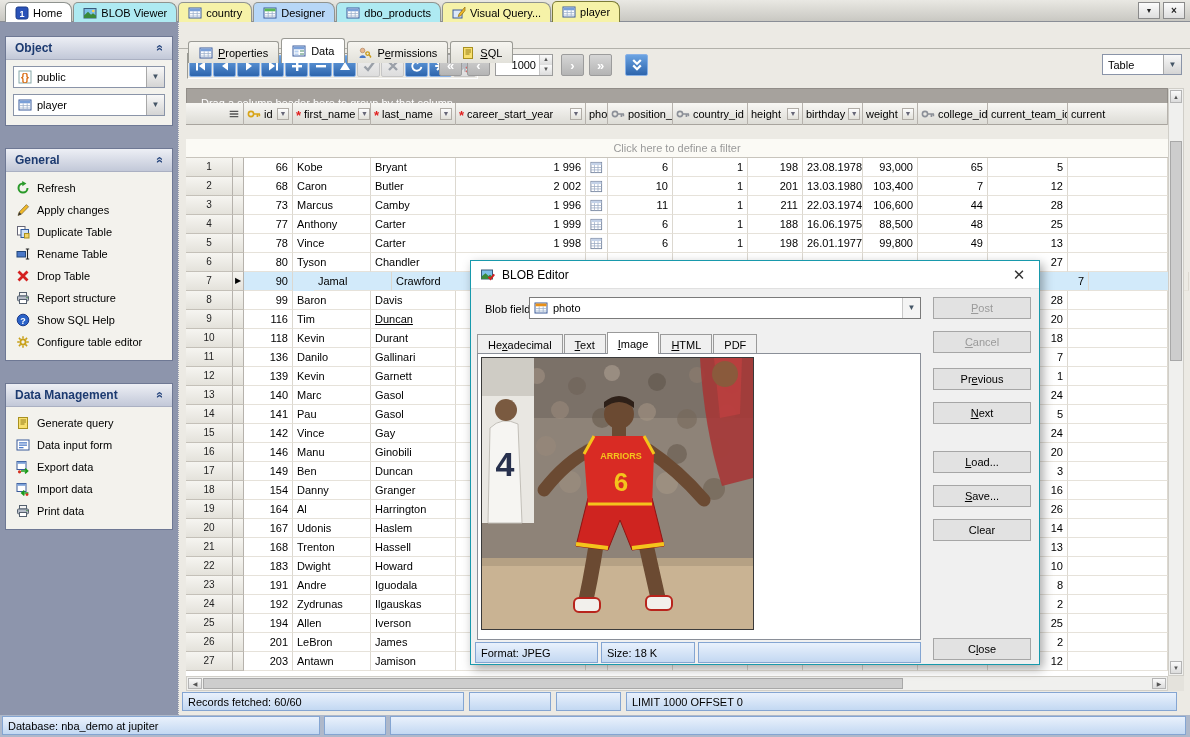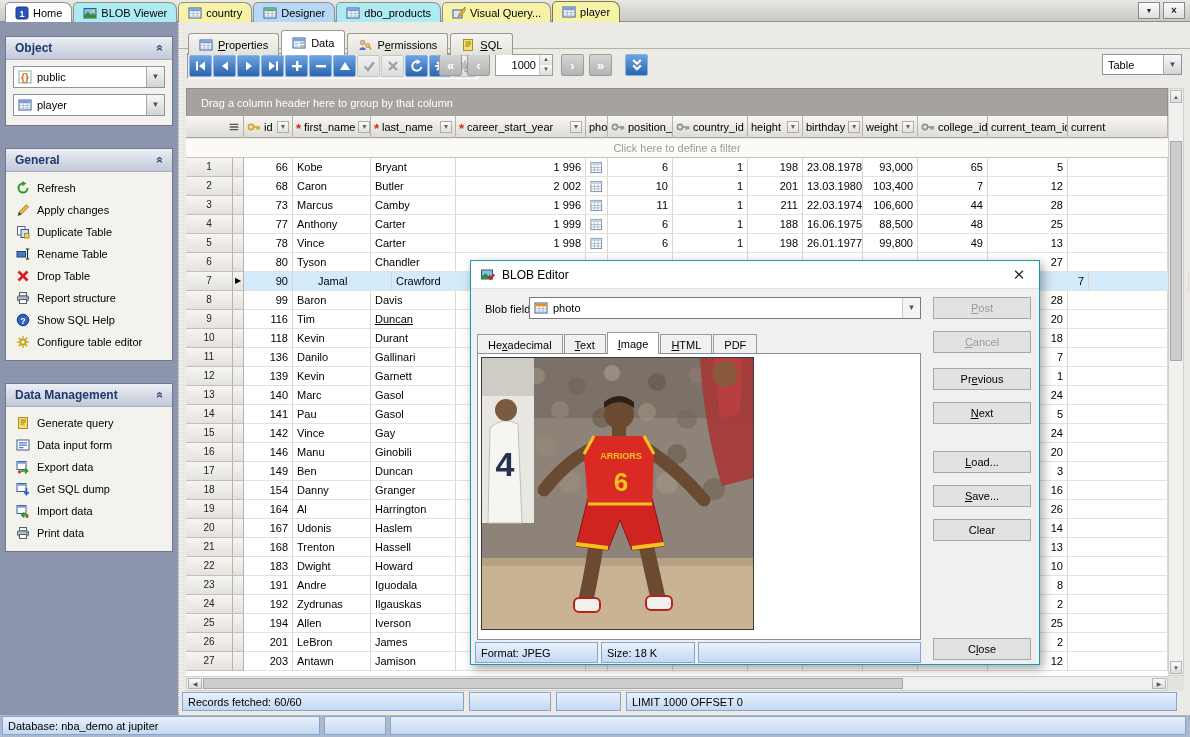--- a/index.html
+++ b/index.html
@@ -28,21 +28,21 @@
   .combo { margin:6px 7px 0 7px; height:22px; background:#fff; border:1px solid #8a94a8;
     display:flex; align-items:center; padding-left:4px; gap:5px; }
   .combo .cbtn { margin-left:auto; width:18px; height:20px; background:linear-gradient(#f8f8f8,#d4d4d4);
     border-left:1px solid #a8a8a8; text-align:center; font-size:8px; line-height:20px; color:#456; }
   .sb-item { display:flex; align-items:center; gap:7px; height:22px; padding:0 10px; cursor:default; }
   .sb-items { padding:5px 0 7px 0; }
 
   
   .main { position:absolute; left:178px; top:22px; width:1012px; height:693px;
     background:#eceae4; border-left:1px dotted #9aa0b0; }
-  .doctabs { position:absolute; left:9px; top:8px; height:25px; display:flex; align-items:flex-end; z-index:2; }
+  .doctabs { position:absolute; left:9px; top:16px; height:25px; display:flex; align-items:flex-end; z-index:2; }
   .dtab { height:22px; display:inline-flex; align-items:center; gap:5px; padding:0 10px;
     border:1px solid #9a9a94; border-bottom:none; border-radius:3px 3px 0 0;
     background:linear-gradient(#f6f5f0,#e2e1da); margin-right:2px; position:relative; top:0; }
   .dtab.active { background:#fff; height:25px; z-index:2; }
   .dt-line { position:absolute; left:0; top:26px; width:1012px; height:1px; background:#b2b1aa; }
 
   
   .toolbar { position:absolute; left:8px; top:31px; right:8px; height:26px; }
   .tgroup { position:absolute; top:0; display:flex; gap:1px; padding:1px;
     border:1px solid; border-color:#9a9a94 #fdfdfd #fdfdfd #9a9a94; background:#eceae4; }
@@ -59,21 +59,21 @@
   .spin .arrows div { flex:1; font-size:6px; line-height:9px; text-align:center; color:#555;
     background:linear-gradient(#fafafa,#dcdcdc); }
   .viewcombo { position:absolute; right:0; top:1px; width:80px; height:21px; background:#fff;
     border:1px solid #8a94a8; display:flex; align-items:center; padding-left:5px; }
   .viewcombo .cbtn { margin-left:auto; width:18px; height:19px; background:linear-gradient(#f8f8f8,#d4d4d4);
     border-left:1px solid #a8a8a8; text-align:center; font-size:8px; line-height:19px; color:#456; }
 
   
   .groupbar { position:absolute; left:7px; top:66px; width:982px; height:29px; background:#a6a29d;
     color:#fff; display:flex; align-items:center; padding-left:14px; border:1px solid #918d88; }
-  .hdr-row { position:absolute; left:7px; top:94px; width:982px; height:22px; display:flex;
+  .hdr-row { position:absolute; left:7px; top:81px; width:982px; height:22px; display:flex;
     background:linear-gradient(#f8f7f4,#dddcd6); border-bottom:1px solid #a8a49e; }
   .hcell { height:22px; display:flex; align-items:center; gap:3px; padding:0 3px;
     border-right:1px solid #b6b2ac; overflow:hidden; white-space:nowrap; }
   .harrow { margin-left:auto; width:12px; height:12px; border:1px solid #b0aca6;
     background:linear-gradient(#fcfcfc,#e2e1da); font-size:7px; line-height:10px; text-align:center; color:#667; flex:none; }
   .filter-row { position:absolute; left:7px; top:117px; width:982px; height:19px; background:#fbfaf5;
     border-bottom:1px solid #c8c4bc; color:#9a9a9a; display:flex; align-items:center; justify-content:center; }
   .rows { position:absolute; left:7px; top:136px; width:982px; height:513px; background:#fff; }
   .g-row { display:flex; height:19px; background:#fff; }
   .g-row.sel { background:#d2eafa; }
@@ -360,30 +360,20 @@
                   <circle cx="3.5" cy="11.8" r="1.6" fill="#d43020"></circle>
                 </svg>
               </span>
               <span>Export data</span>
             </div>
             <div class="sb-item">
               <span style="display:inline-flex;flex:none;">
                 <svg width="14" height="14" viewBox="0 0 14 14">
                   <rect x="1" y="1.5" width="9" height="8" fill="#fff" stroke="#3a5a9a"></rect>
                   <rect x="1.3" y="1.8" width="8.4" height="2" fill="#7aa0d8"></rect>
-                  <path d="M10.5 6 V12 M8.2 10 L10.5 12.6 L12.8 10" stroke="#2a5ac8" stroke-width="1.5" fill="none"></path>
-                </svg>
-              </span>
-              <span>Get SQL dump</span>
-            </div>
-            <div class="sb-item">
-              <span style="display:inline-flex;flex:none;">
-                <svg width="14" height="14" viewBox="0 0 14 14">
-                  <rect x="1" y="1.5" width="9" height="8" fill="#fff" stroke="#3a5a9a"></rect>
-                  <rect x="1.3" y="1.8" width="8.4" height="2" fill="#7aa0d8"></rect>
                   <path d="M12.4 11 H6 M8.4 8.6 L5.8 11 L8.4 13.4" stroke="#1a9a1a" stroke-width="1.6" fill="none"></path>
                   <circle cx="11" cy="12.6" r="1.4" fill="#d43020"></circle>
                 </svg>
               </span>
               <span>Import data</span>
             </div>
             <div class="sb-item">
               <span style="display:inline-flex;flex:none;">
                 <svg width="14" height="14" viewBox="0 0 14 14">
                   <rect x="3.5" y="1.5" width="7" height="3.5" fill="#f4f4f4" stroke="#55606e"></rect>

